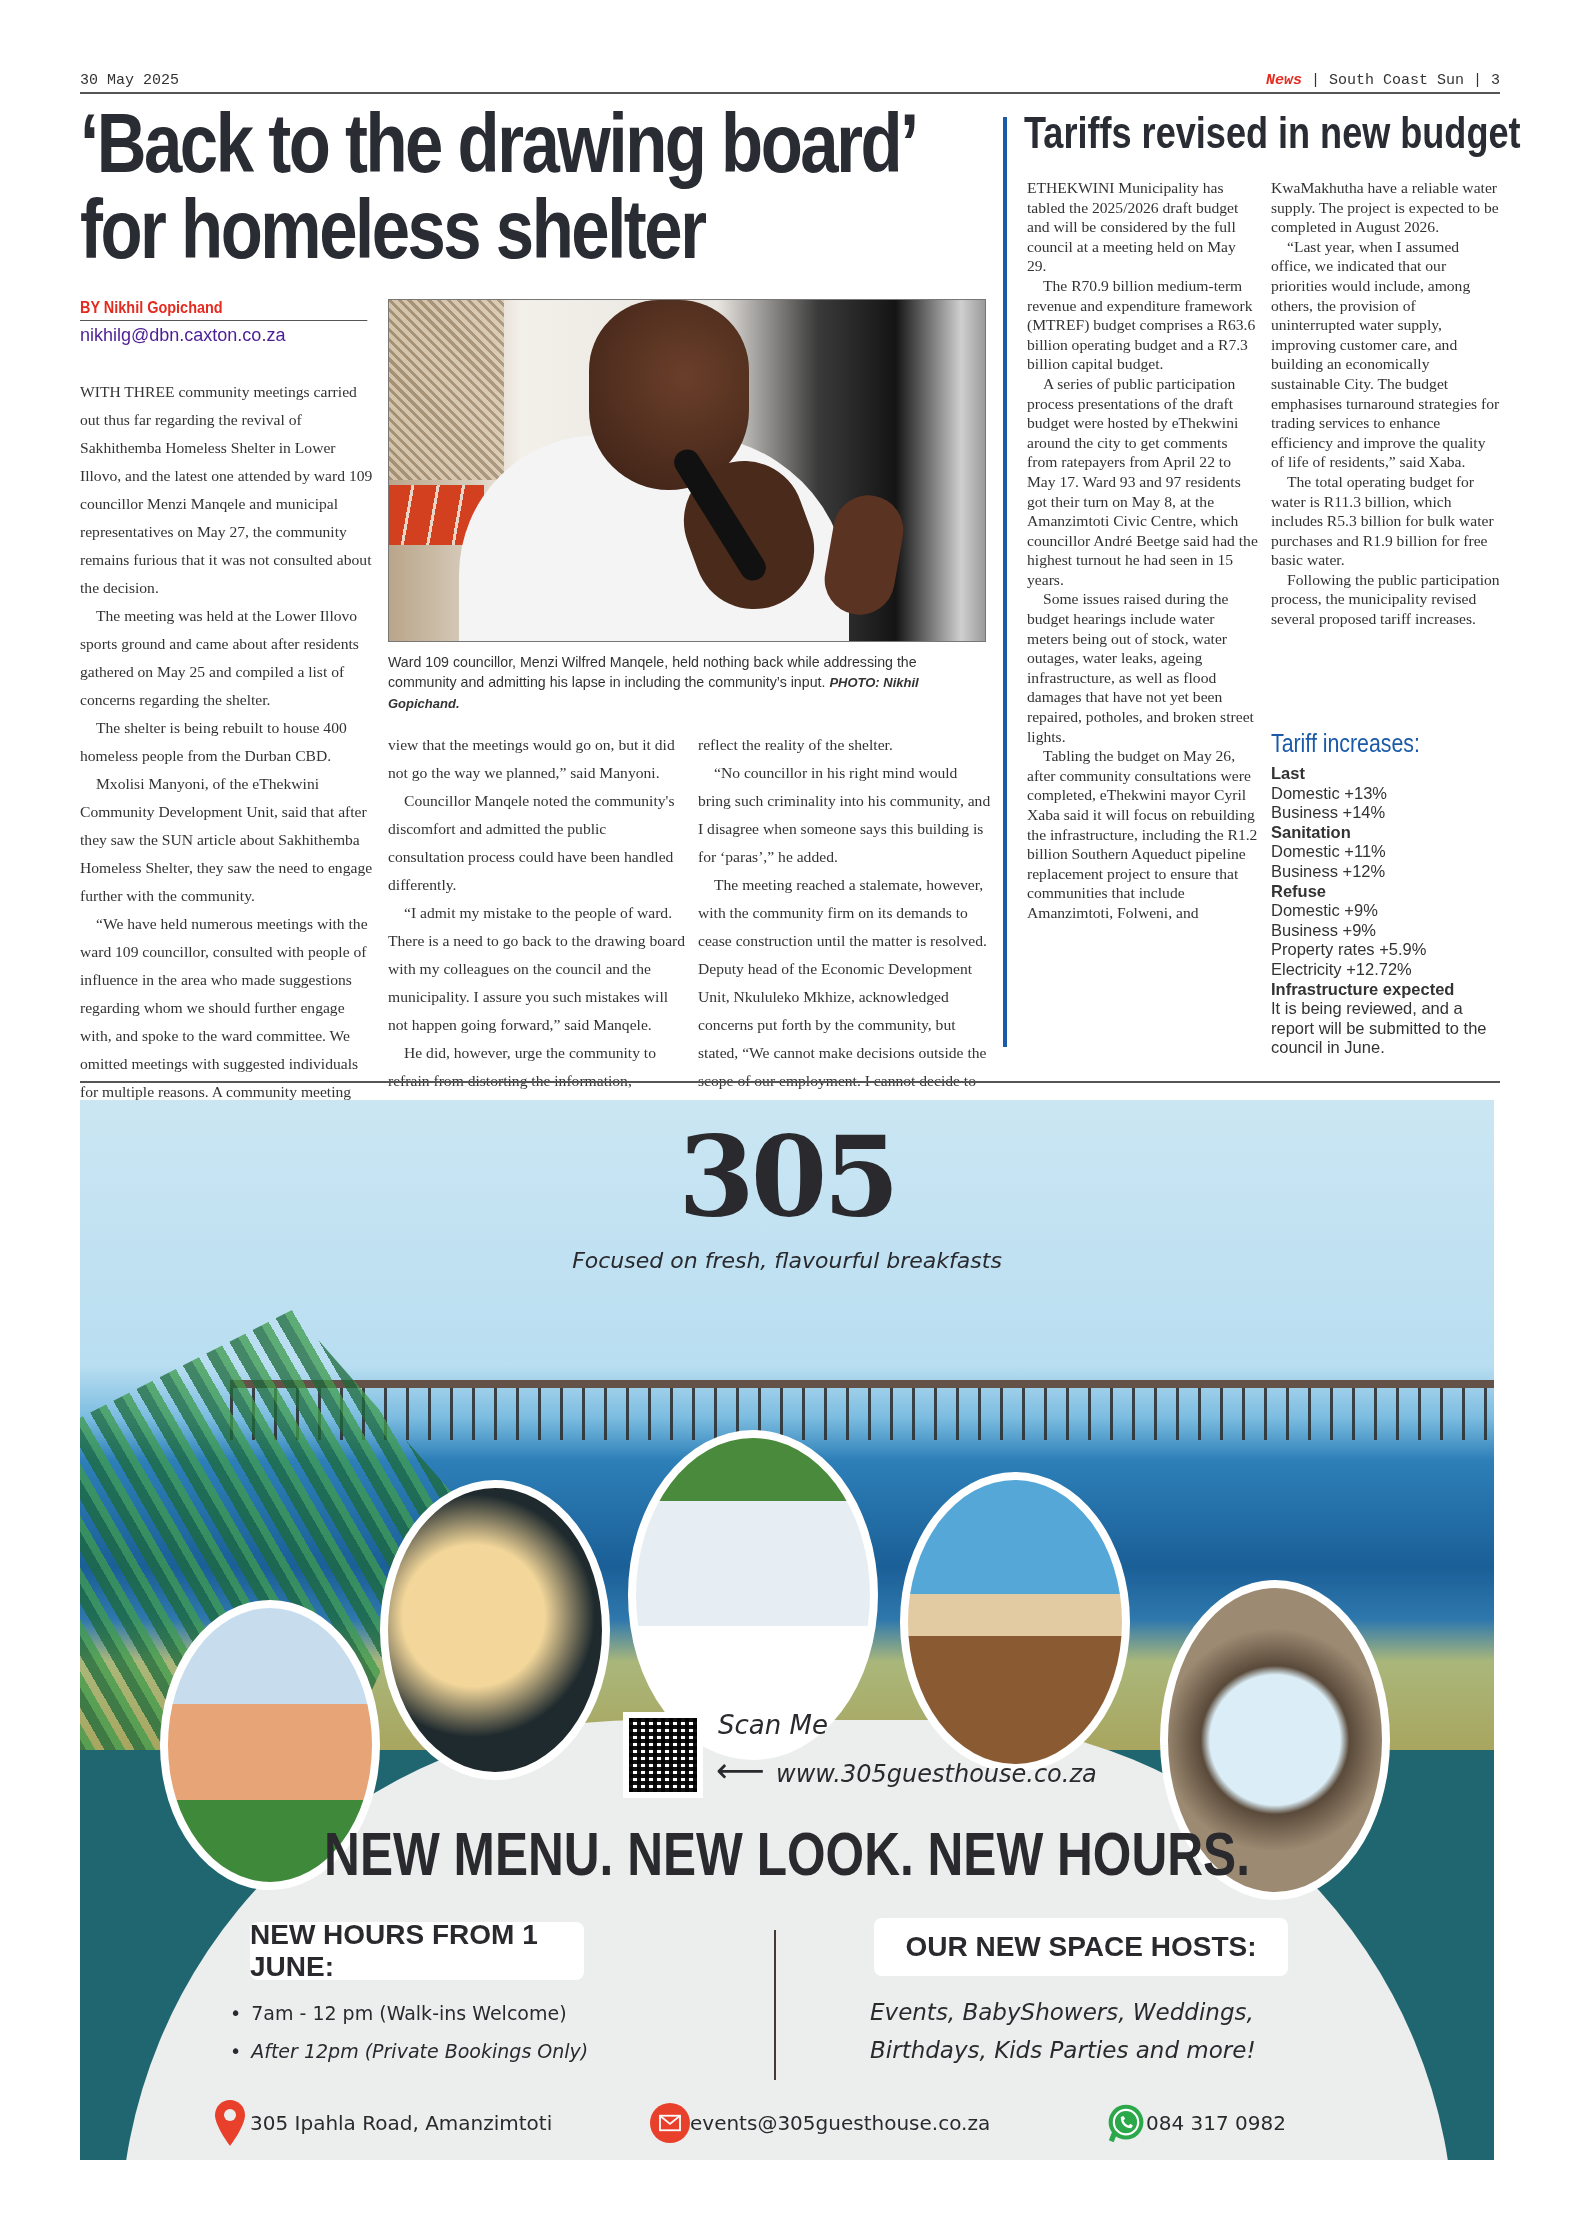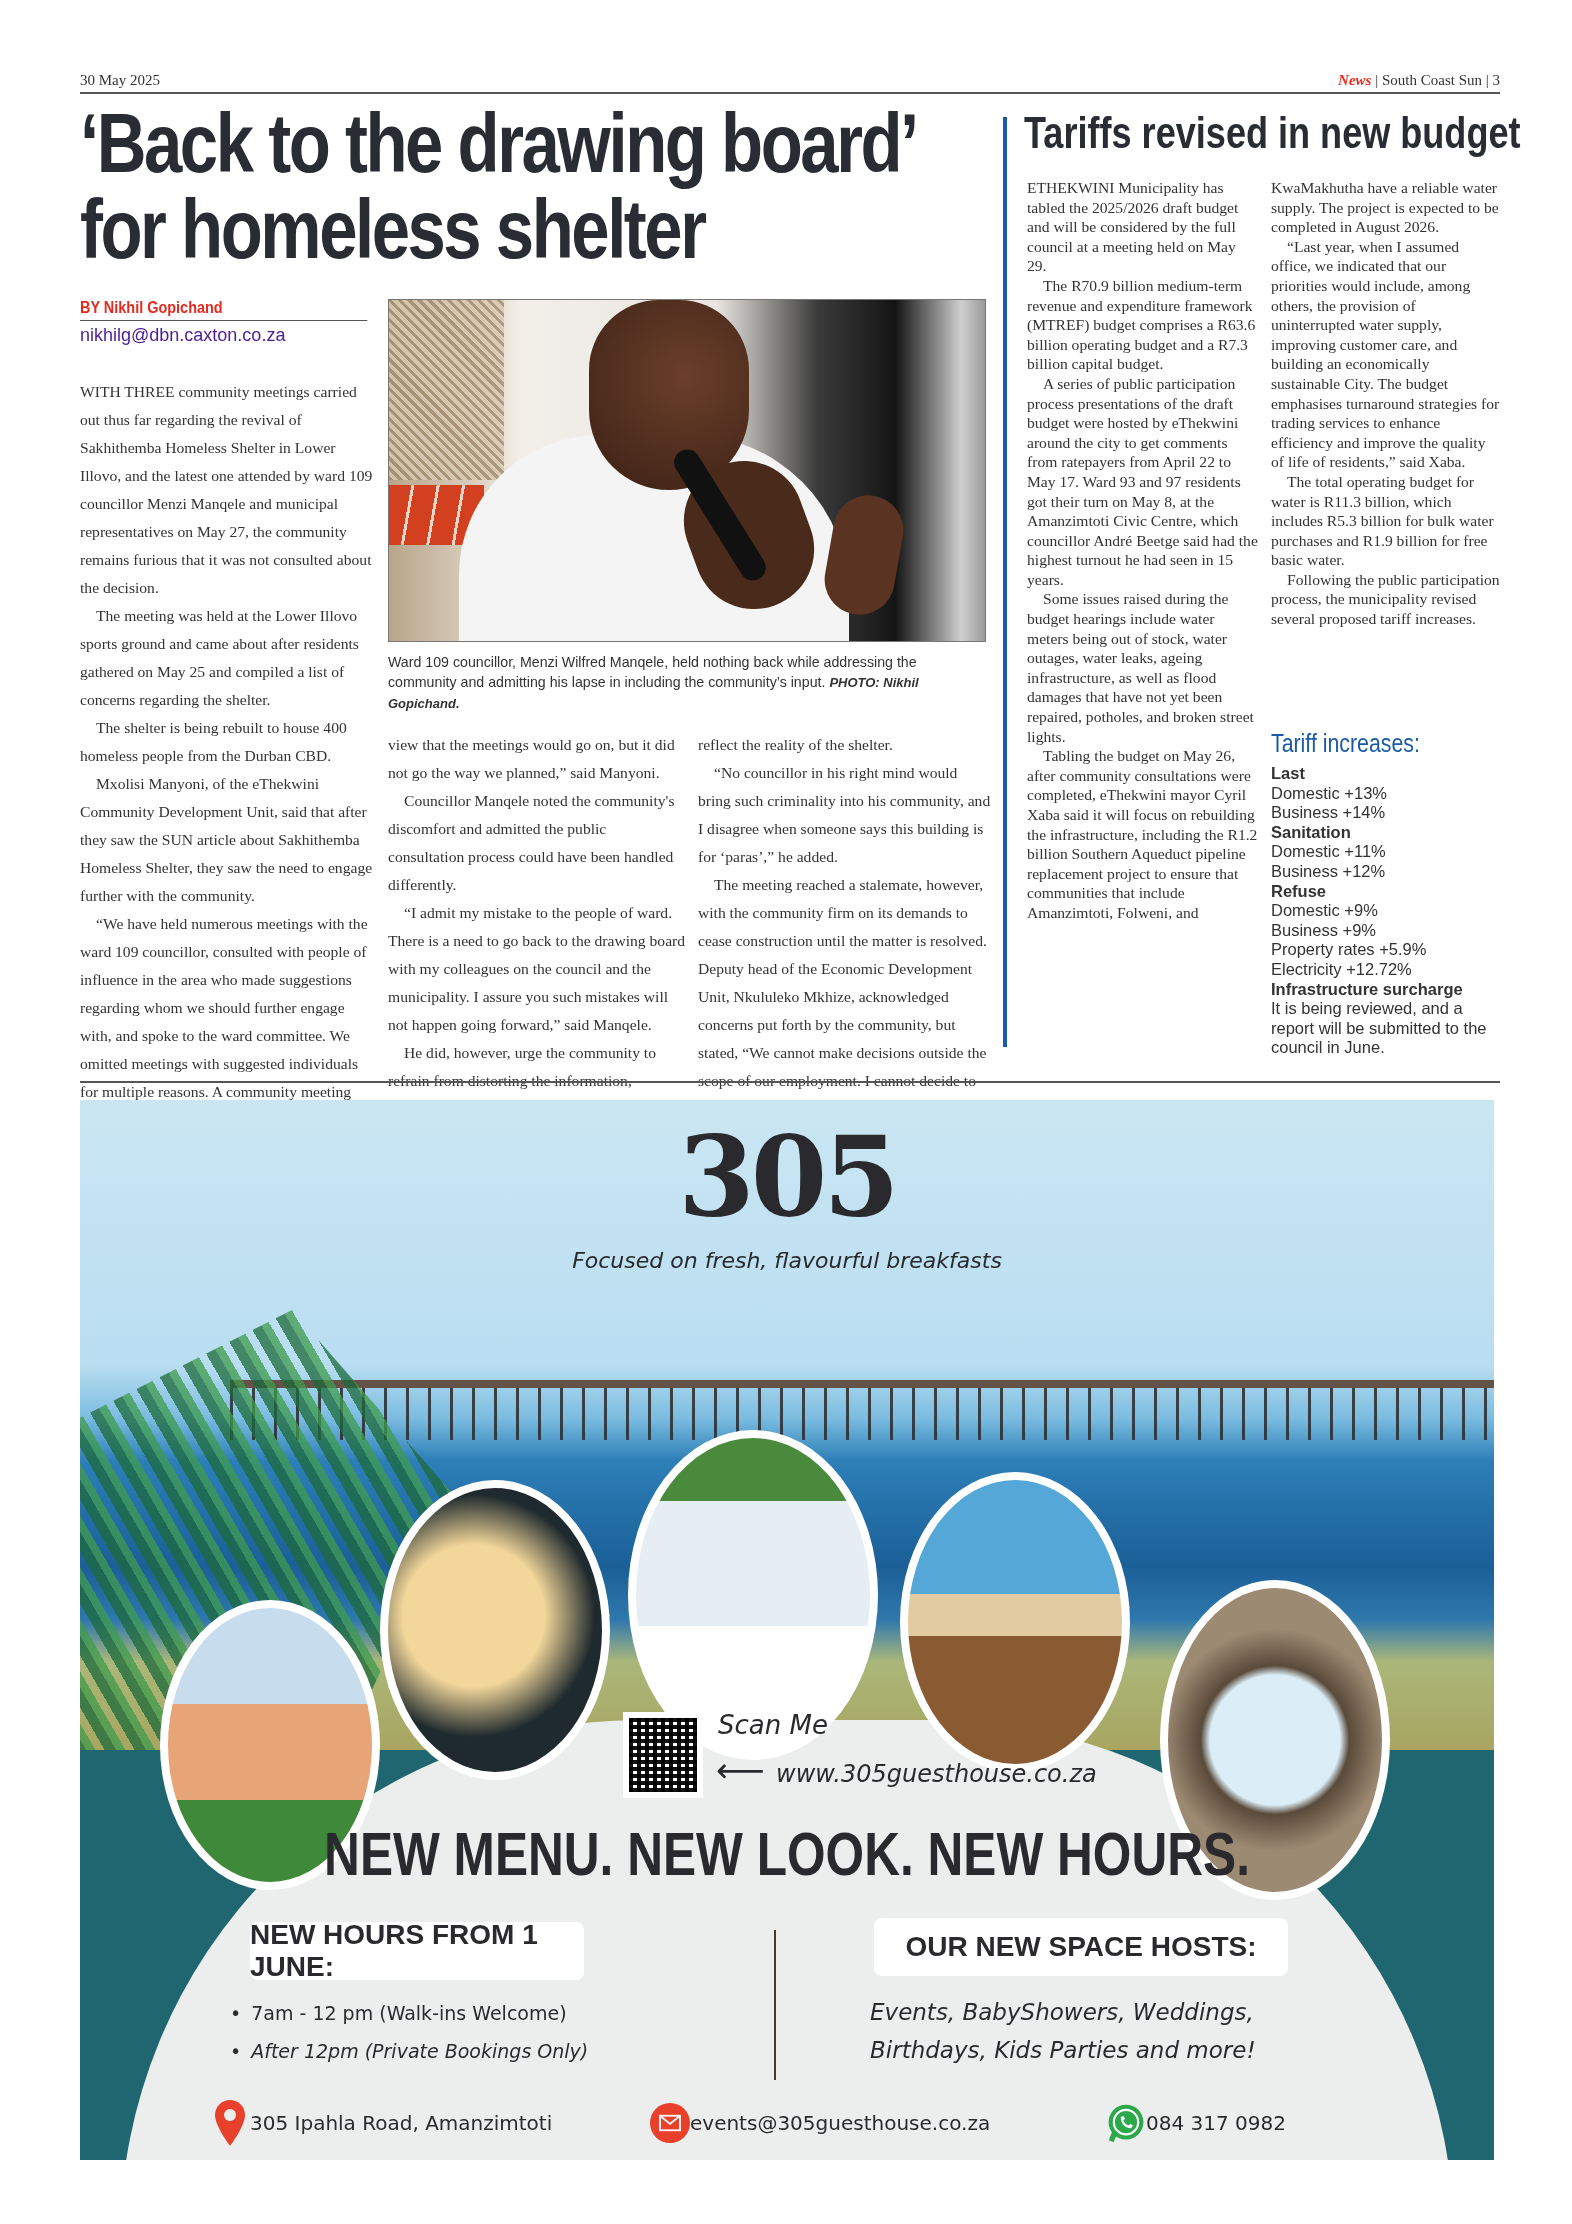--- a/index.html
+++ b/index.html
@@ -1,20 +1,20 @@
 <!DOCTYPE html>
 <html><head>
 <meta charset="utf-8">
 <style>
   * { box-sizing: border-box; margin: 0; padding: 0; }
   html, body { width: 1572px; height: 2224px; background: #ffffff; overflow: hidden; }
   body { position: relative; color: #2b2b2b; font-family: "Liberation Serif", serif; }
 
   .header { position: absolute; left: 80px; top: 70px; width: 1420px; height: 24px;
-            font-family: Liberation Serif, serif; font-size: 15px; color: #333; }
+            font-family: Liberation Mono, monospace; font-size: 15px; color: #333; }
   .header .date { position: absolute; left: 0; top: 2px; }
   .header .right { position: absolute; right: 0; top: 2px; }
   .header .section { color: #e52b1f; font-weight: bold; font-style: italic; }
   .header-rule { position: absolute; left: 80px; top: 92px; width: 1420px; height: 2px; background: #555; }
 
   .headline { position: absolute; left: 80px; top: 100px; width: 920px;
               font-family: "Liberation Sans", sans-serif; font-weight: bold; font-size: 84px;
               line-height: 86px; color: #2a2c33; letter-spacing: -3px; transform: scaleX(0.82); transform-origin: left top; width: 1120px; }
 
   .byline { position: absolute; left: 80px; top: 298px; width: 288px; }
@@ -178,21 +178,21 @@
   <div>Domestic +13%</div>
   <div>Business +14%</div>
   <div class="cat">Sanitation</div>
   <div>Domestic +11%</div>
   <div>Business +12%</div>
   <div class="cat">Refuse</div>
   <div>Domestic +9%</div>
   <div>Business +9%</div>
   <div>Property rates +5.9%</div>
   <div>Electricity +12.72%</div>
-  <div class="cat">Infrastructure surcharge</div>
+  <div class="cat">Infrastructure expected</div>
   <div>It is being reviewed, and a report will be submitted to the council in June.</div>
 </div>
 
 <div class="bottom-rule"></div>
 
 <div class="ad">
   <div class="railing"></div>
   <div class="palm"></div>
   <div class="logo">305</div>
   <div class="tagline">Focused on fresh, flavourful breakfasts</div>

